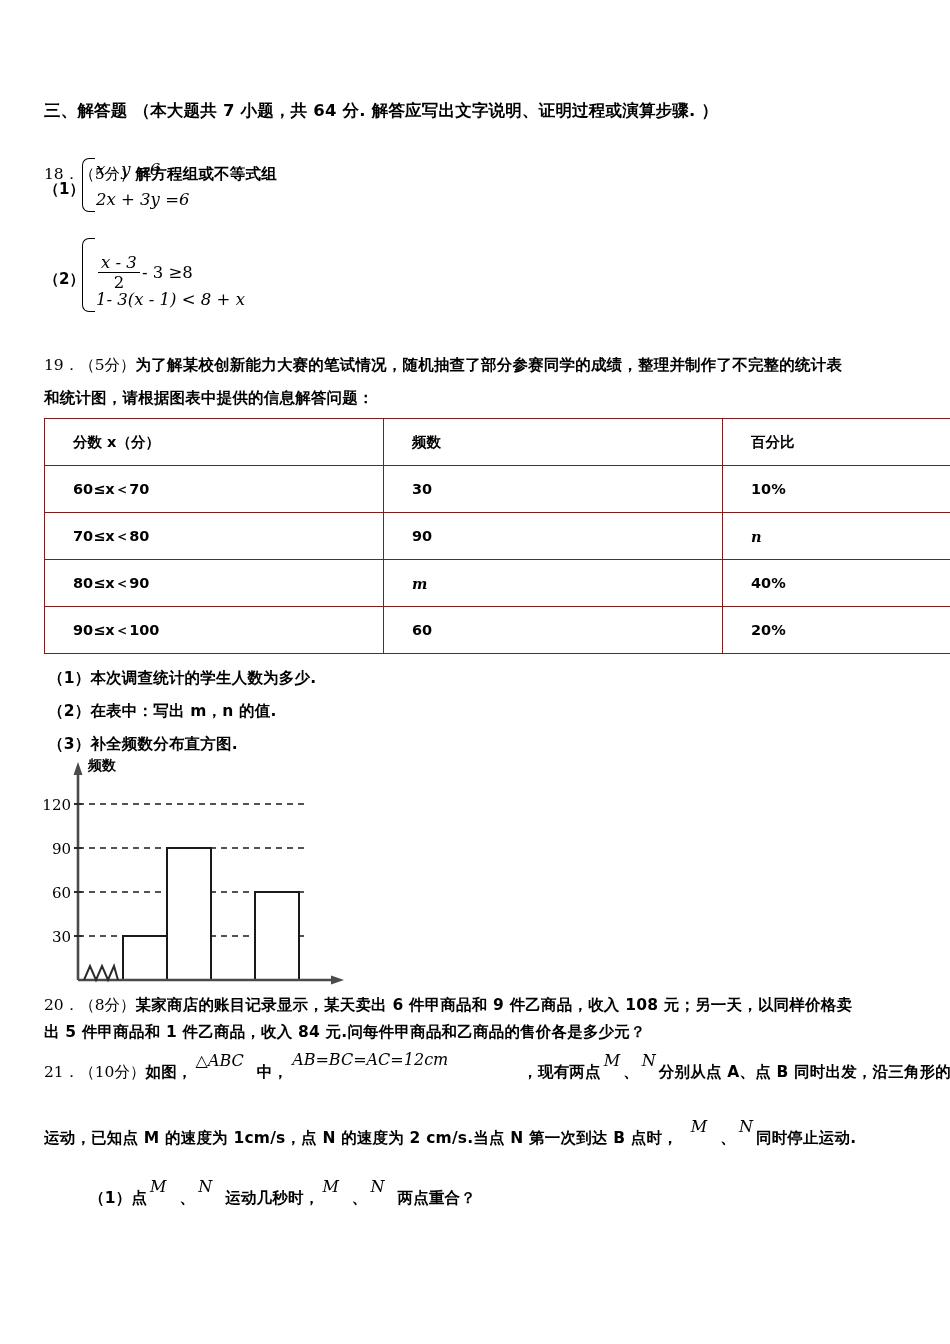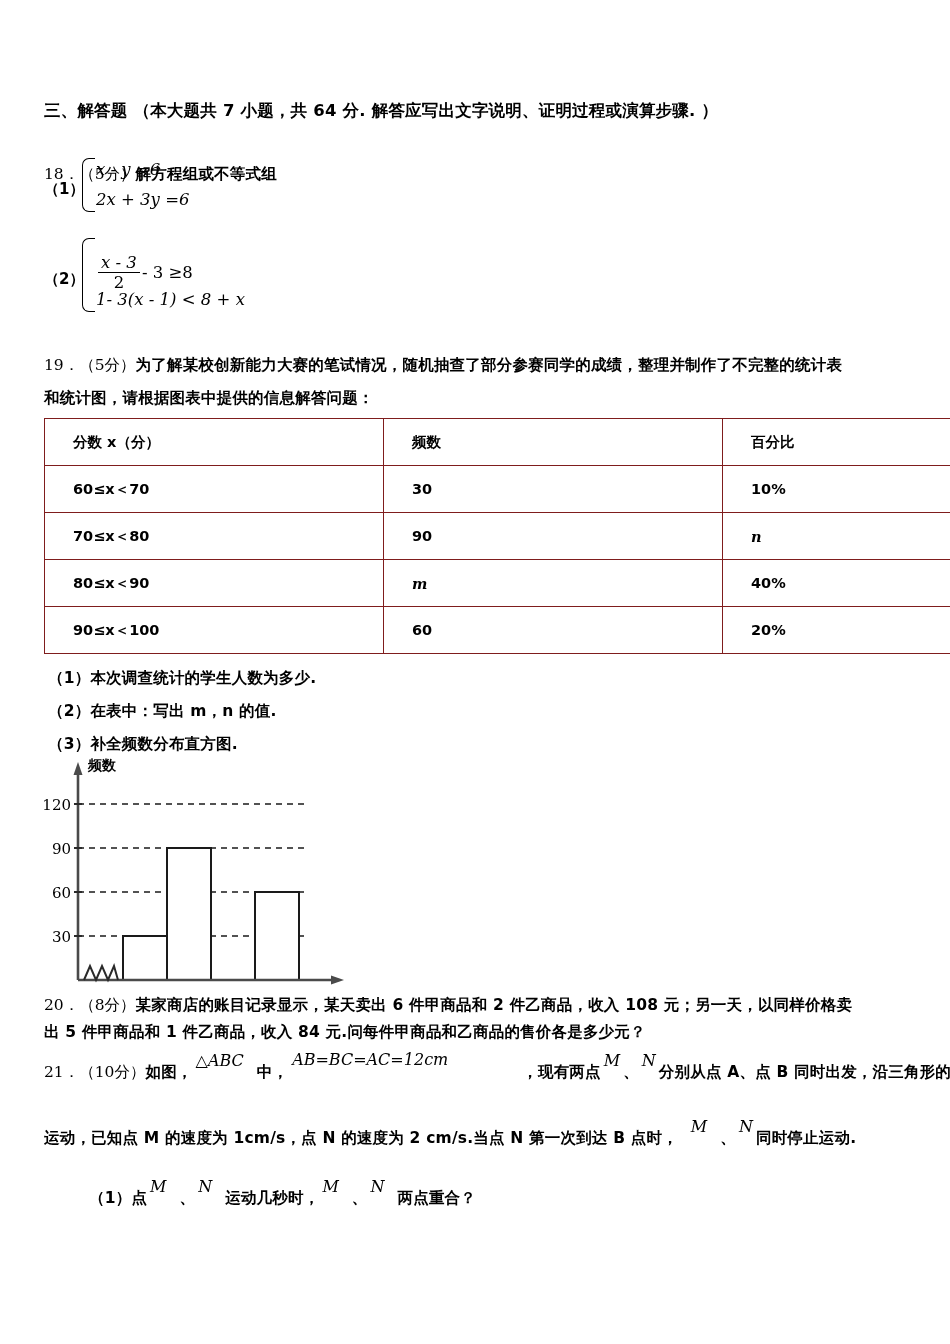--- a/index.html
+++ b/index.html
@@ -348,21 +348,21 @@
       <text x="257" y="248">100</text>
     </g>
 
     <text x="18" y="250" font-family="DejaVu Serif, Liberation Serif, serif" font-style="italic" font-size="17" fill="#000" text-anchor="middle">O</text>
 
     <text x="44" y="18" font-family="DejaVu Sans, Liberation Sans, sans-serif" font-weight="bold" font-size="14" fill="#000">频数</text>
     <text x="308" y="250" font-family="DejaVu Sans, Liberation Sans, sans-serif" font-weight="bold" font-size="14" fill="#000" text-anchor="middle">分数</text>
   </svg>
 
   <div id="q20-line1">
-    <span class="num-label">20．</span><span class="num-label">（8分）</span><span class="cn">某家商店的账目记录显示，某天卖出 6 件甲商品和 2 件乙商品，收入 108 元；另一天，以同样价格卖</span>
+    <span class="num-label">20．</span><span class="num-label">（8分）</span><span class="cn">某家商店的账目记录显示，某天卖出 6 件甲商品和 9 件乙商品，收入 108 元；另一天，以同样价格卖</span>
   </div>
   <div id="q20-line2" class="cn">出 5 件甲商品和 1 件乙商品，收入 84 元.问每件甲商品和乙商品的售价各是多少元？</div>
 
   <div id="q21-line1">
     <span class="num-label">21．</span><span class="num-label">（10分）</span><span class="cn">如图，</span><span class="raised">△ABC</span><span class="spacer-sm"></span><span class="cn">中，</span><span class="raised-wide">AB=BC=AC=12cm</span><span class="spacer-lg"></span><span class="cn">，现有两点</span><span class="raised">M</span><span class="cn">、</span><span class="raised">N</span><span class="cn">分别从点 A、点 B 同时出发，沿三角形的边</span>
   </div>
 
   <div id="q21-line2">
     <span class="cn">运动，已知点 M 的速度为 1cm/s，点 N 的速度为 2 cm/s.当点 N 第一次到达 B 点时，</span><span class="spacer-sm"></span><span class="raised">M</span><span class="spacer-sm"></span><span class="cn">、</span><span class="raised">N</span><span class="cn">同时停止运动.</span>
   </div>

